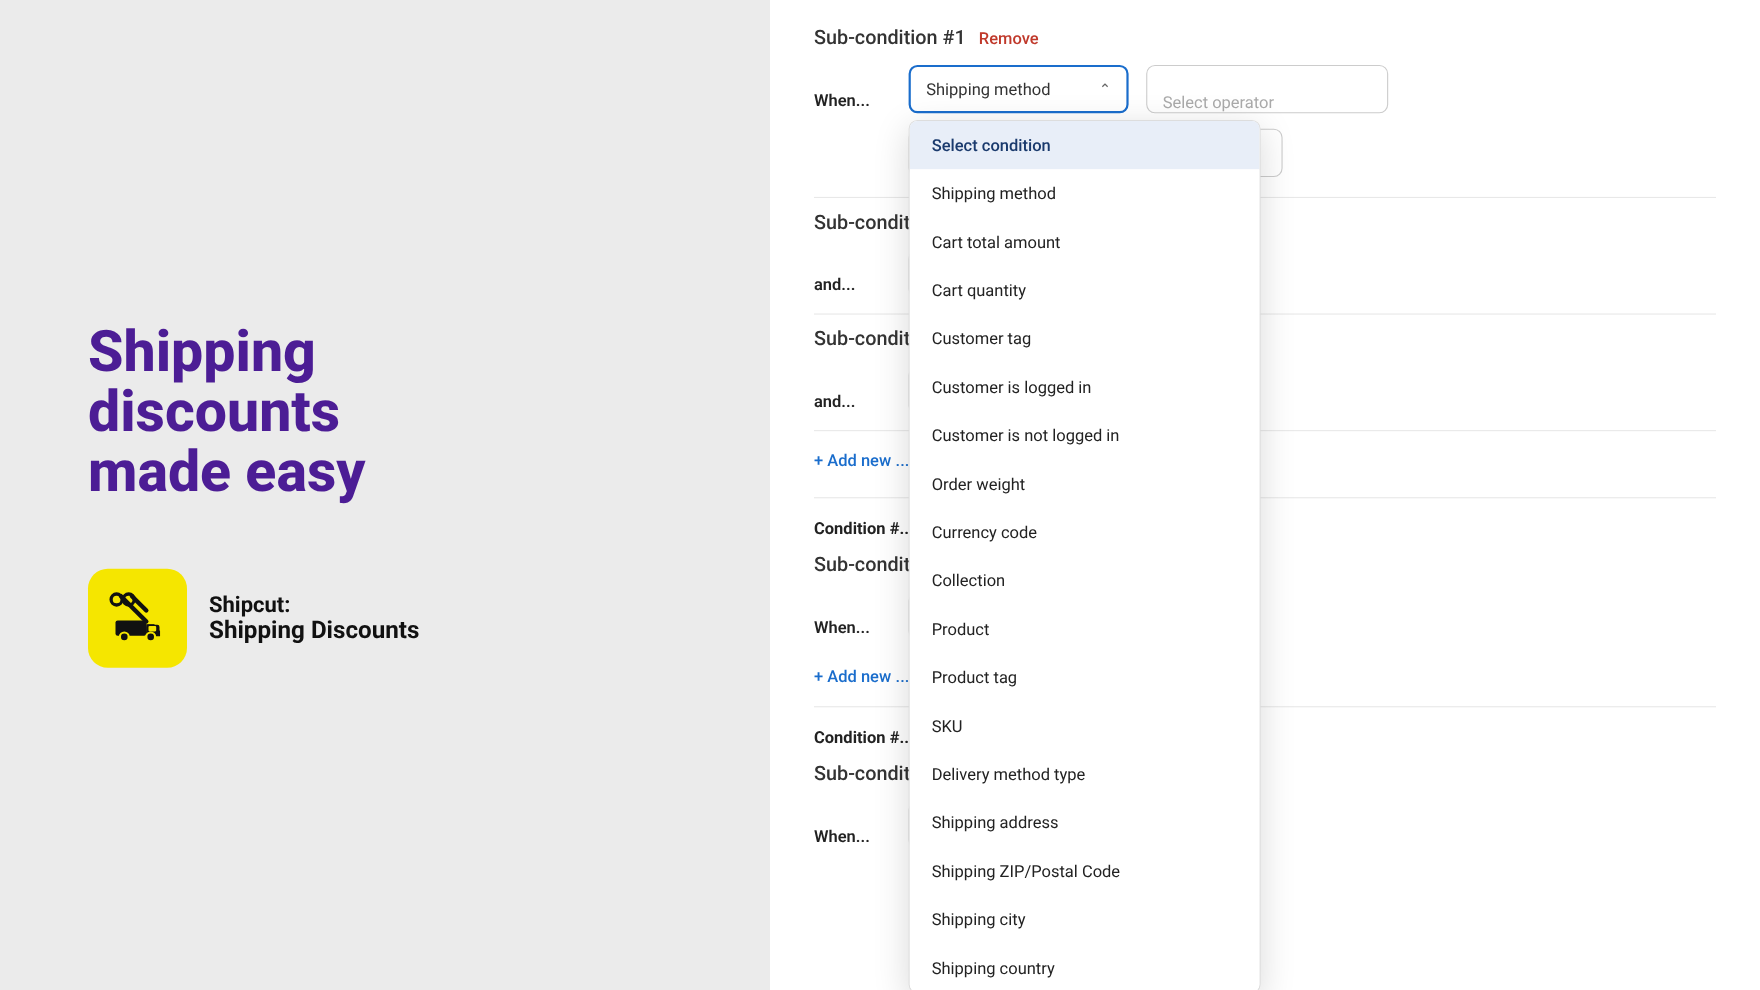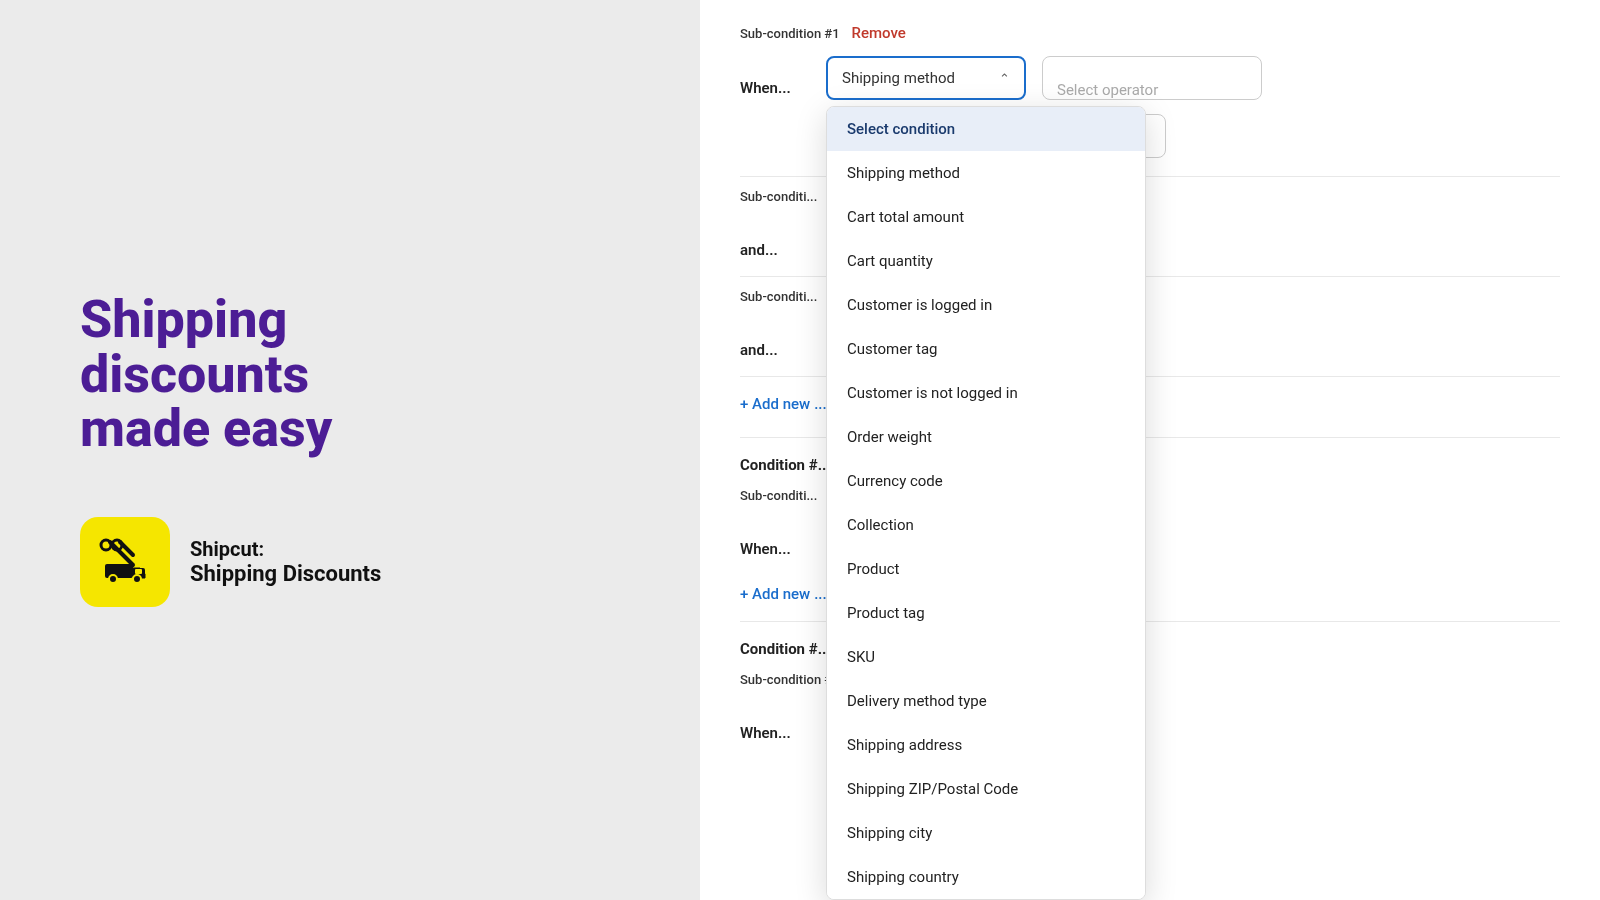--- a/index.html
+++ b/index.html
@@ -95,21 +95,21 @@
     
     .subcondition-header {
       display: flex;
       align-items: center;
       gap: 12px;
       margin-bottom: 14px;
       padding-top: 4px;
     }
 
     .subcondition-label {
-      font-size: 13px;
+      font-size: 18px;
       font-weight: 500;
       color: #333;
     }
 
     .remove-link {
       font-size: 15px;
       color: #c0392b;
       font-weight: 500;
       cursor: pointer;
       text-decoration: none;
@@ -299,22 +299,22 @@
 
       <div class="select-operator">
         <span style="color:#aaa;">Select operator</span>
       </div>
 
       <div class="dropdown-container" id="dropdown">
       <div class="dropdown-item highlighted">Select condition</div>
           <div class="dropdown-item">Shipping method</div>
           <div class="dropdown-item">Cart total amount</div>
           <div class="dropdown-item">Cart quantity</div>
+          <div class="dropdown-item">Customer tag</div>
           <div class="dropdown-item">Customer is logged in</div>
-          <div class="dropdown-item">Customer tag</div>
           <div class="dropdown-item">Customer is not logged in</div>
           <div class="dropdown-item">Order weight</div>
           <div class="dropdown-item">Currency code</div>
           <div class="dropdown-item">Collection</div>
           <div class="dropdown-item">Product</div>
           <div class="dropdown-item">Product tag</div>
           <div class="dropdown-item">SKU</div>
           <div class="dropdown-item">Delivery method type</div>
           <div class="dropdown-item">Shipping address</div>
           <div class="dropdown-item">Shipping ZIP/Postal Code</div>

